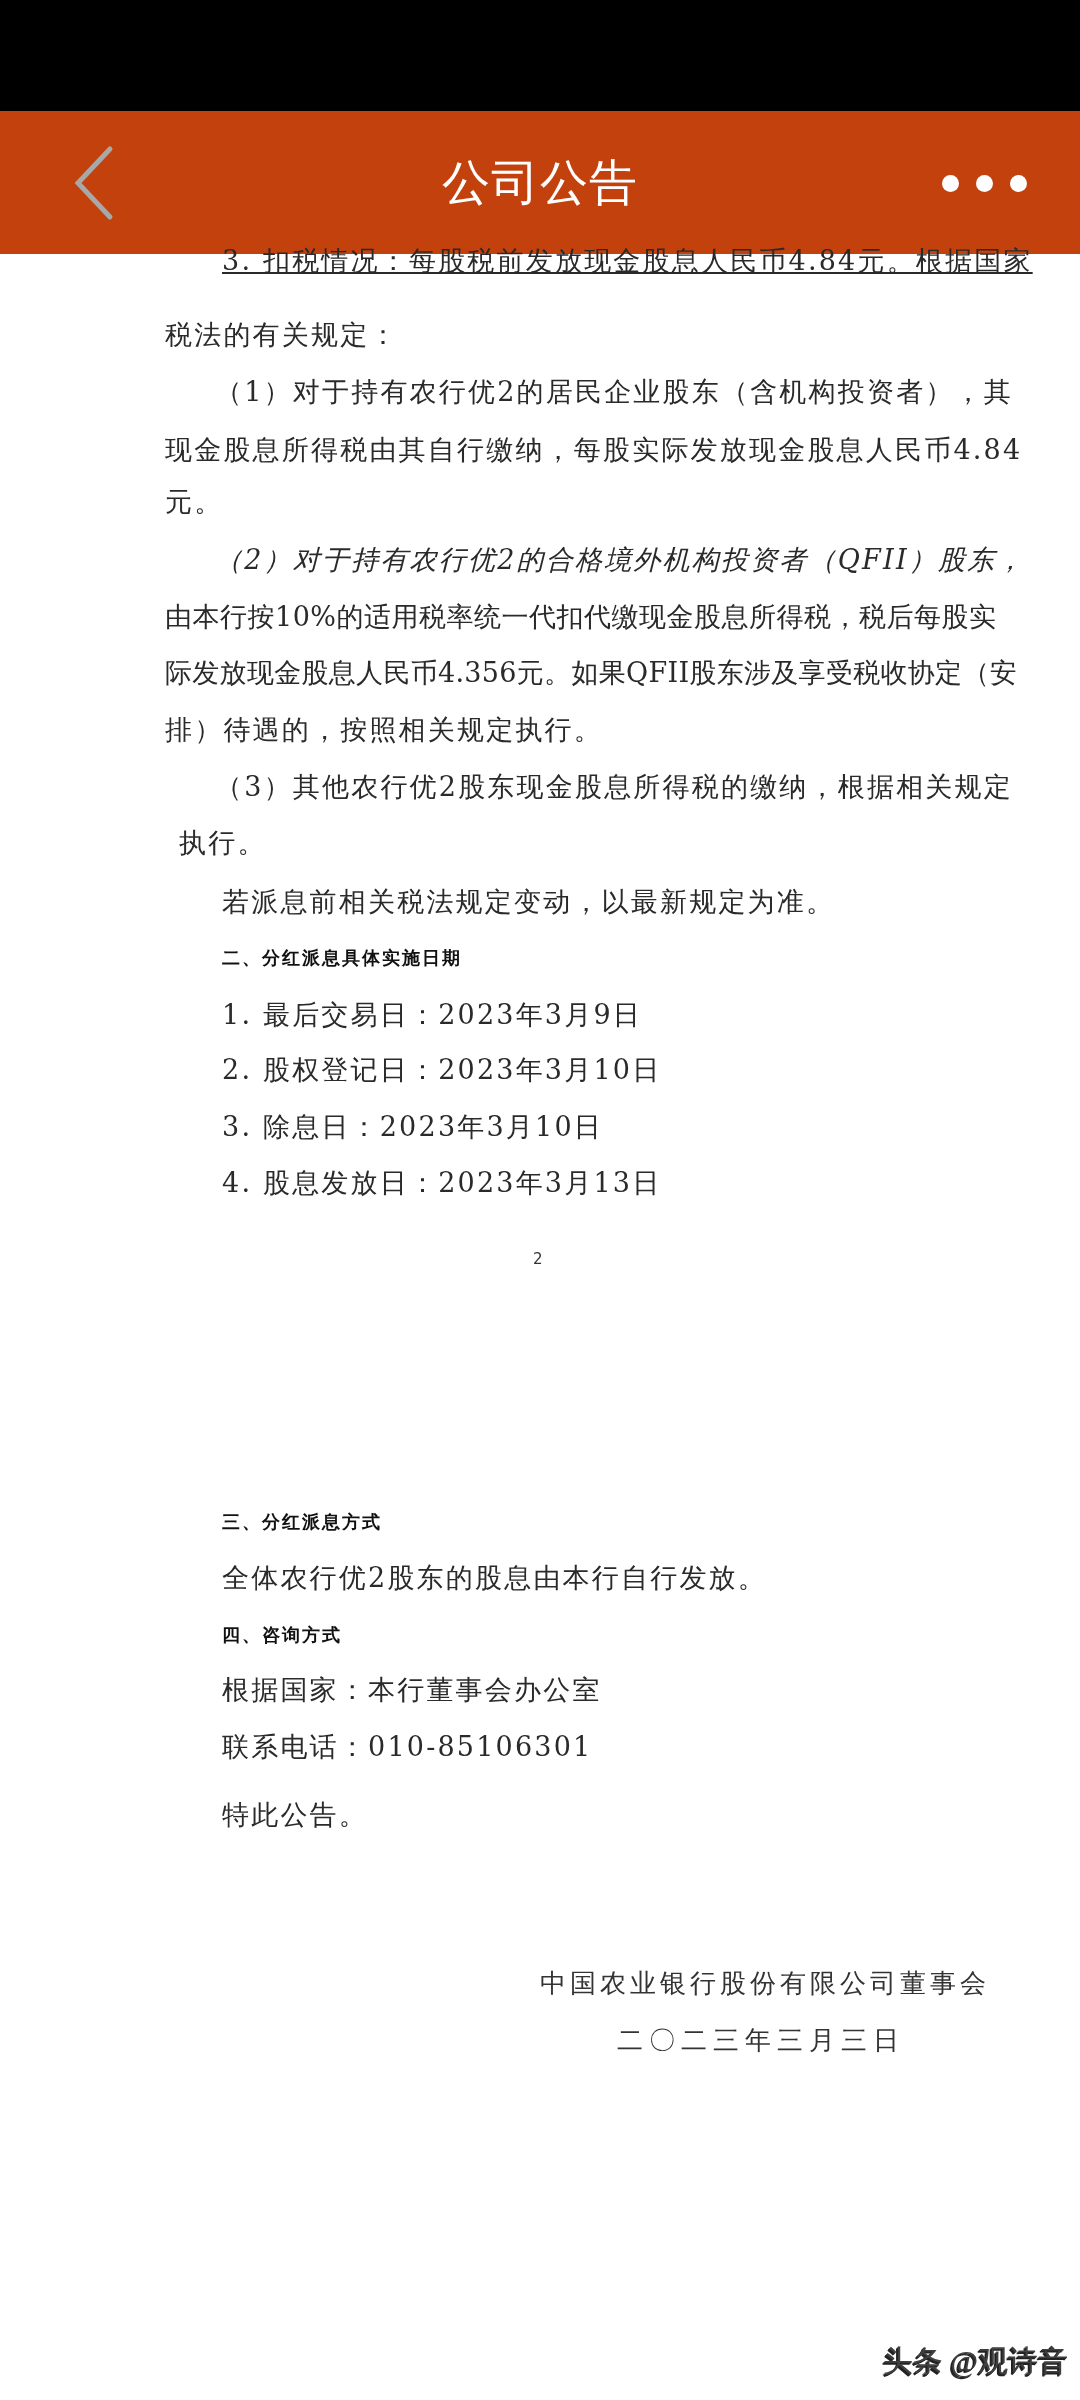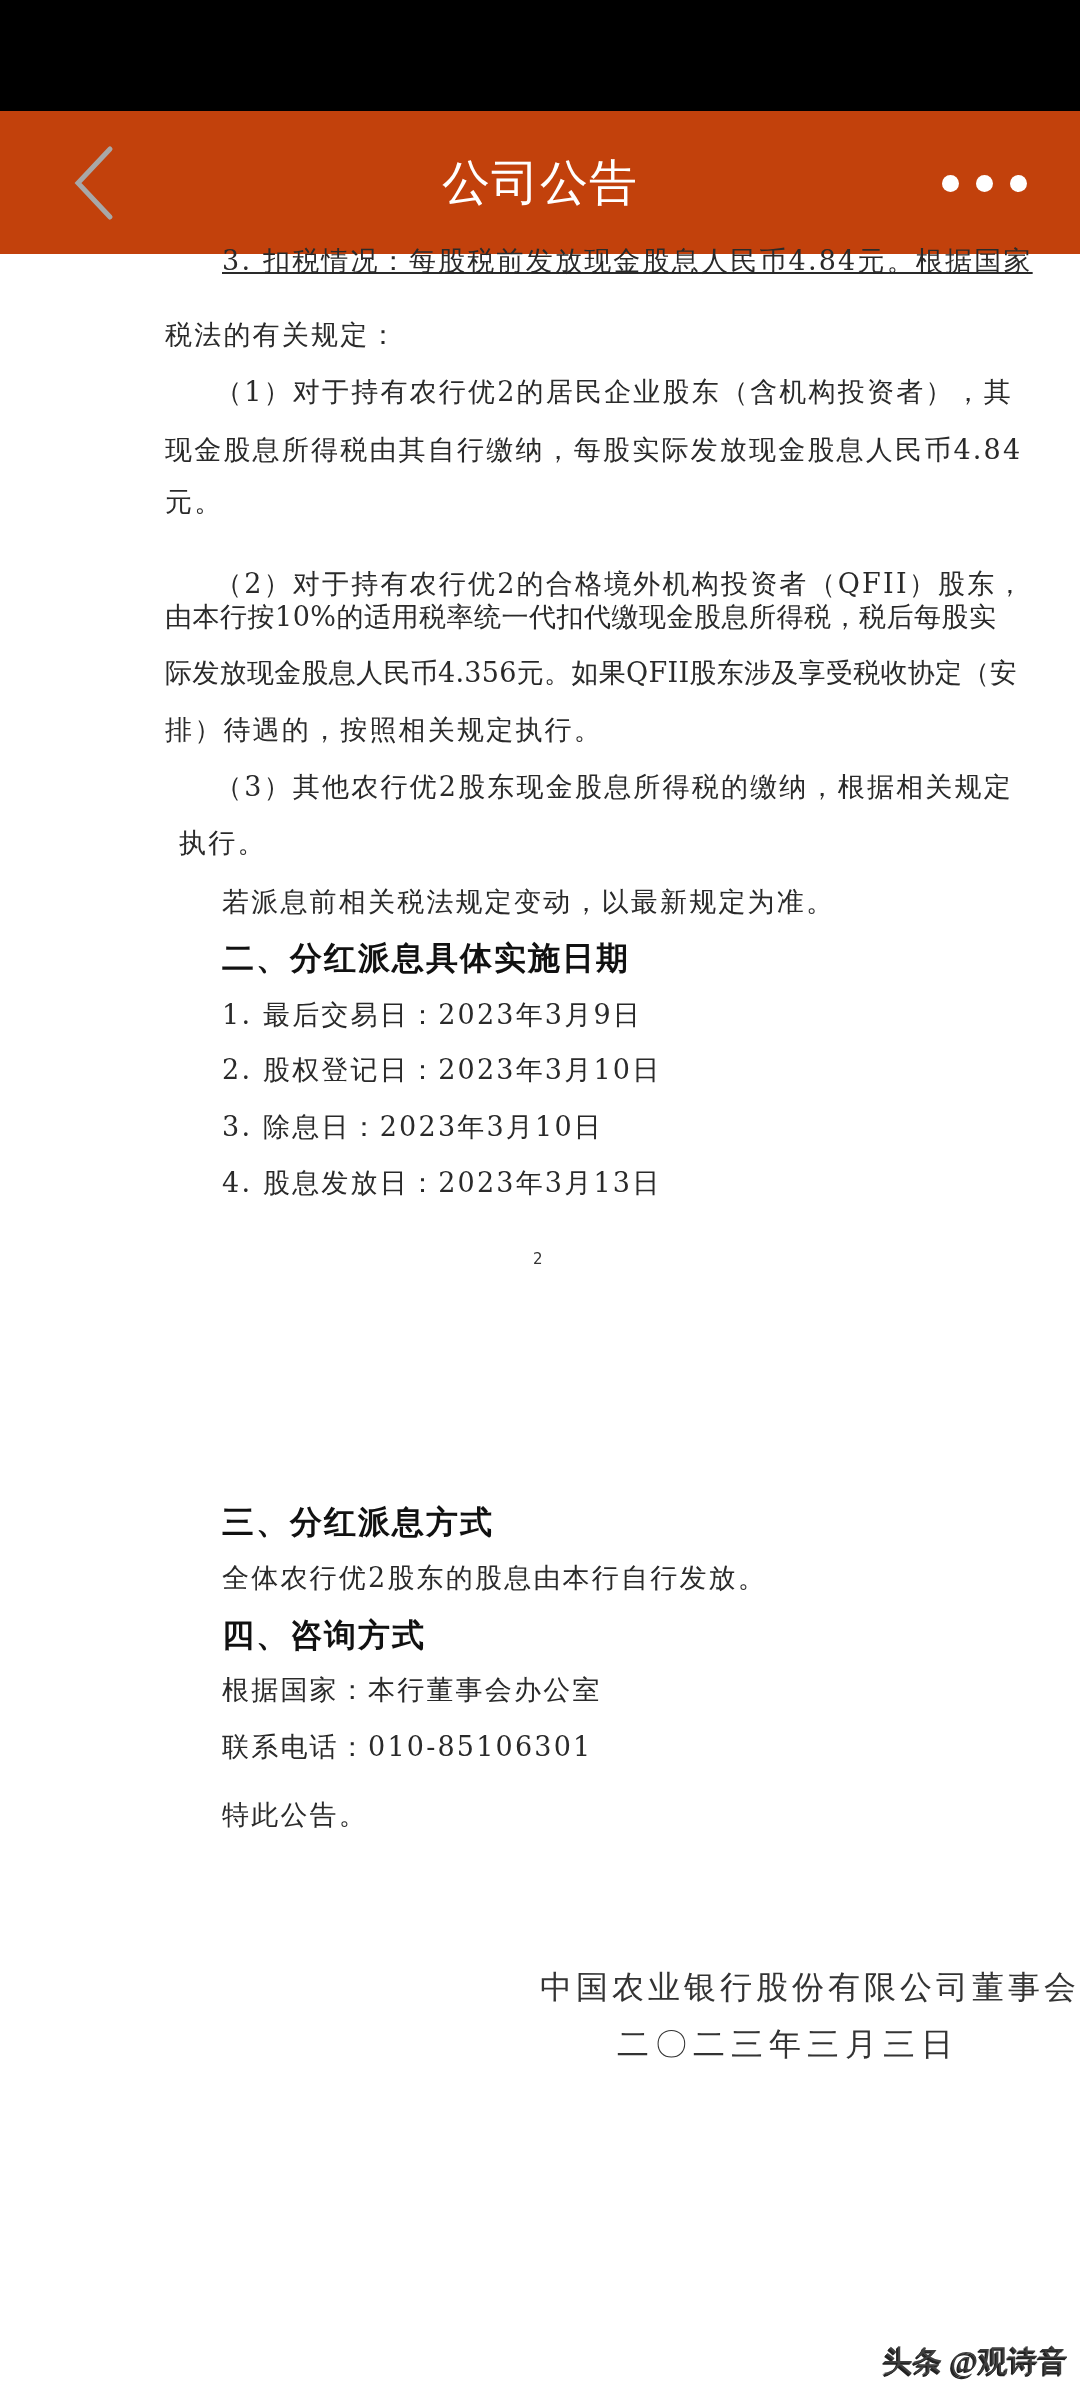--- a/index.html
+++ b/index.html
@@ -18,23 +18,23 @@
     font-family: "DejaVu Sans", "Liberation Sans", sans-serif; letter-spacing: 1px;
   }
   .more-btn { position: absolute; left: 930px; top: 55px; width: 110px; height: 34px; cursor: pointer; }
   .dot { position: absolute; top: 9px; width: 17px; height: 17px; border-radius: 50%; background: #fff; }
   .line {
     position: absolute; font-size: 27px; line-height: 36px; height: 36px; white-space: nowrap;
     color: #2a2a2a; letter-spacing: 2.2px;
   }
   .full { left: 165px; width: 750px; text-align: justify; text-align-last: justify; }
   .plain { left: 222px; }
-  .bold { font-weight: bold; color: #111; letter-spacing: 2px; font-family: "DejaVu Sans", "Liberation Sans", sans-serif; font-size: 32px; }
+  .bold { font-weight: bold; color: #111; letter-spacing: 2px; font-family: "DejaVu Sans", "Liberation Sans", sans-serif; font-size: 18px; }
   .page-num { position: absolute; left: 533px; top: 1250px; font-size: 15px; color: #333; font-family: "DejaVu Sans", sans-serif; }
-  .sig { position: absolute; font-size: 32px; color: #333; letter-spacing: 4px; white-space: nowrap; }
+  .sig { position: absolute; font-size: 26px; color: #333; letter-spacing: 4px; white-space: nowrap; }
   .watermark {
     position: absolute; left: 883px; top: 2341px; font-size: 30px; color: #404040;
     font-family: Liberation Serif, serif; white-space: nowrap;
     text-shadow: -2px 2px 0 #222, -1px 1px 0 #222;
   }
 </style>
 </head>
 <body>
 
 <div class="status-bar"></div>
@@ -52,21 +52,21 @@
     <span class="dot" style="left:80px"></span>
   </div>
 </div>
 
 <div>
   <div class="line full" style="top:243px; padding-left:57px; width:693px;text-decoration:underline;">3. 扣税情况：每股税前发放现金股息人民币4.84元。根据国家</div>
   <div class="line" style="top:317px; left:165px;">税法的有关规定：</div>
   <div class="line full" style="top:374px; padding-left:50px; width:700px;">（1）对于持有农行优2的居民企业股东（含机构投资者），其</div>
   <div class="line full" style="top:432px;">现金股息所得税由其自行缴纳，每股实际发放现金股息人民币4.84</div>
   <div class="line" style="top:484px; left:165px;">元。</div>
-  <div class="line full" style="top:566px; padding-left:50px; width:700px;">（2）对于持有农行优2的合格境外机构投资者（QFII）股东，</div>
+  <div class="line full" style="top:542px; padding-left:50px; width:700px;font-style:italic;">（2）对于持有农行优2的合格境外机构投资者（QFII）股东，</div>
   <div class="line full" style="top:599px; letter-spacing:0.5px;">由本行按10%的适用税率统一代扣代缴现金股息所得税，税后每股实</div>
   <div class="line full" style="top:655px; letter-spacing:0.3px;">际发放现金股息人民币4.356元。如果QFII股东涉及享受税收协定（安</div>
   <div class="line" style="top:712px; left:165px;">排）待遇的，按照相关规定执行。</div>
   <div class="line full" style="top:769px; padding-left:50px; width:700px;">（3）其他农行优2股东现金股息所得税的缴纳，根据相关规定</div>
   <div class="line" style="top:825px; left:179px;">执行。</div>
   <div class="line plain" style="top:884px;">若派息前相关税法规定变动，以最新规定为准。</div>
 
   <div class="line plain bold" style="top:940px;">二、分红派息具体实施日期</div>
   <div class="line plain" style="top:997px;">1. 最后交易日：2023年3月9日</div>
   <div class="line plain" style="top:1052px;">2. 股权登记日：2023年3月10日</div>

